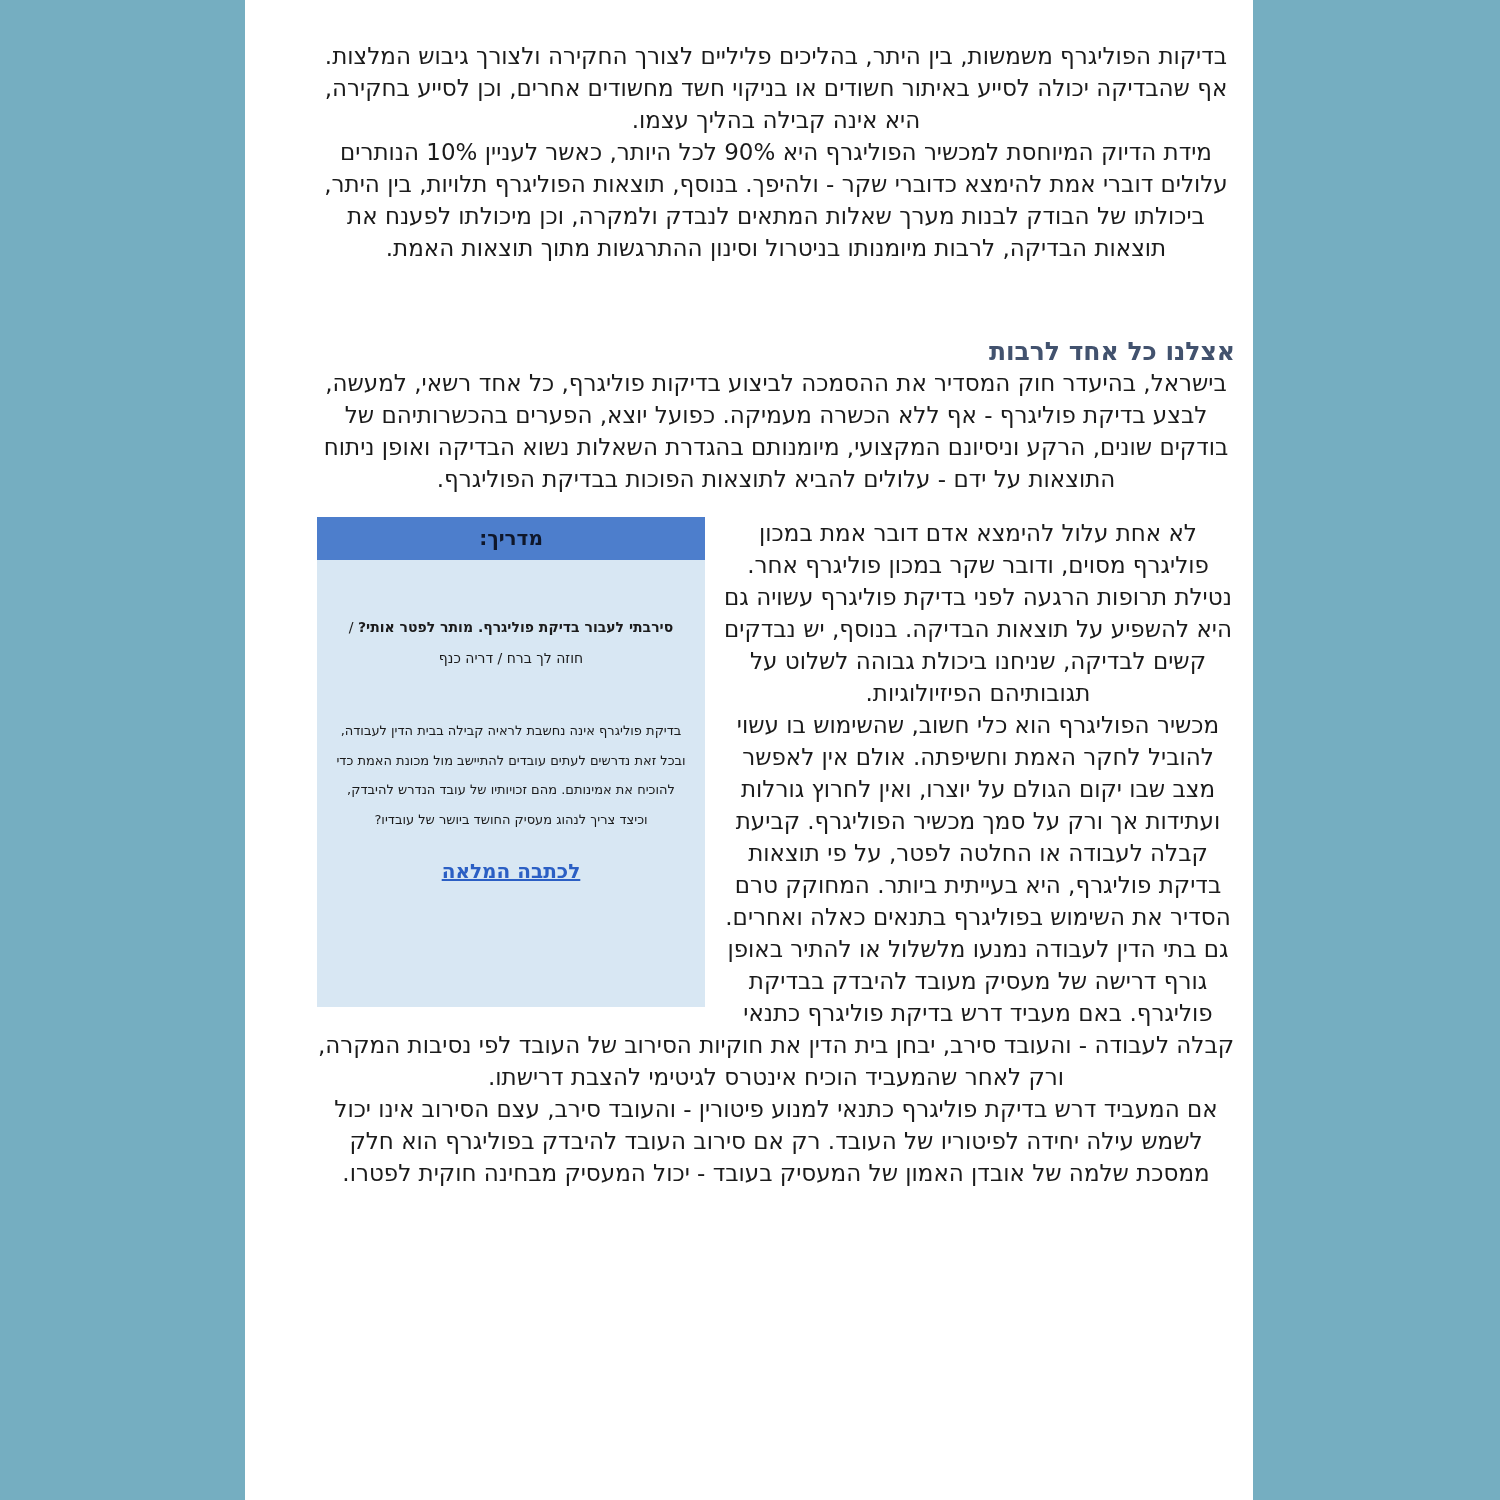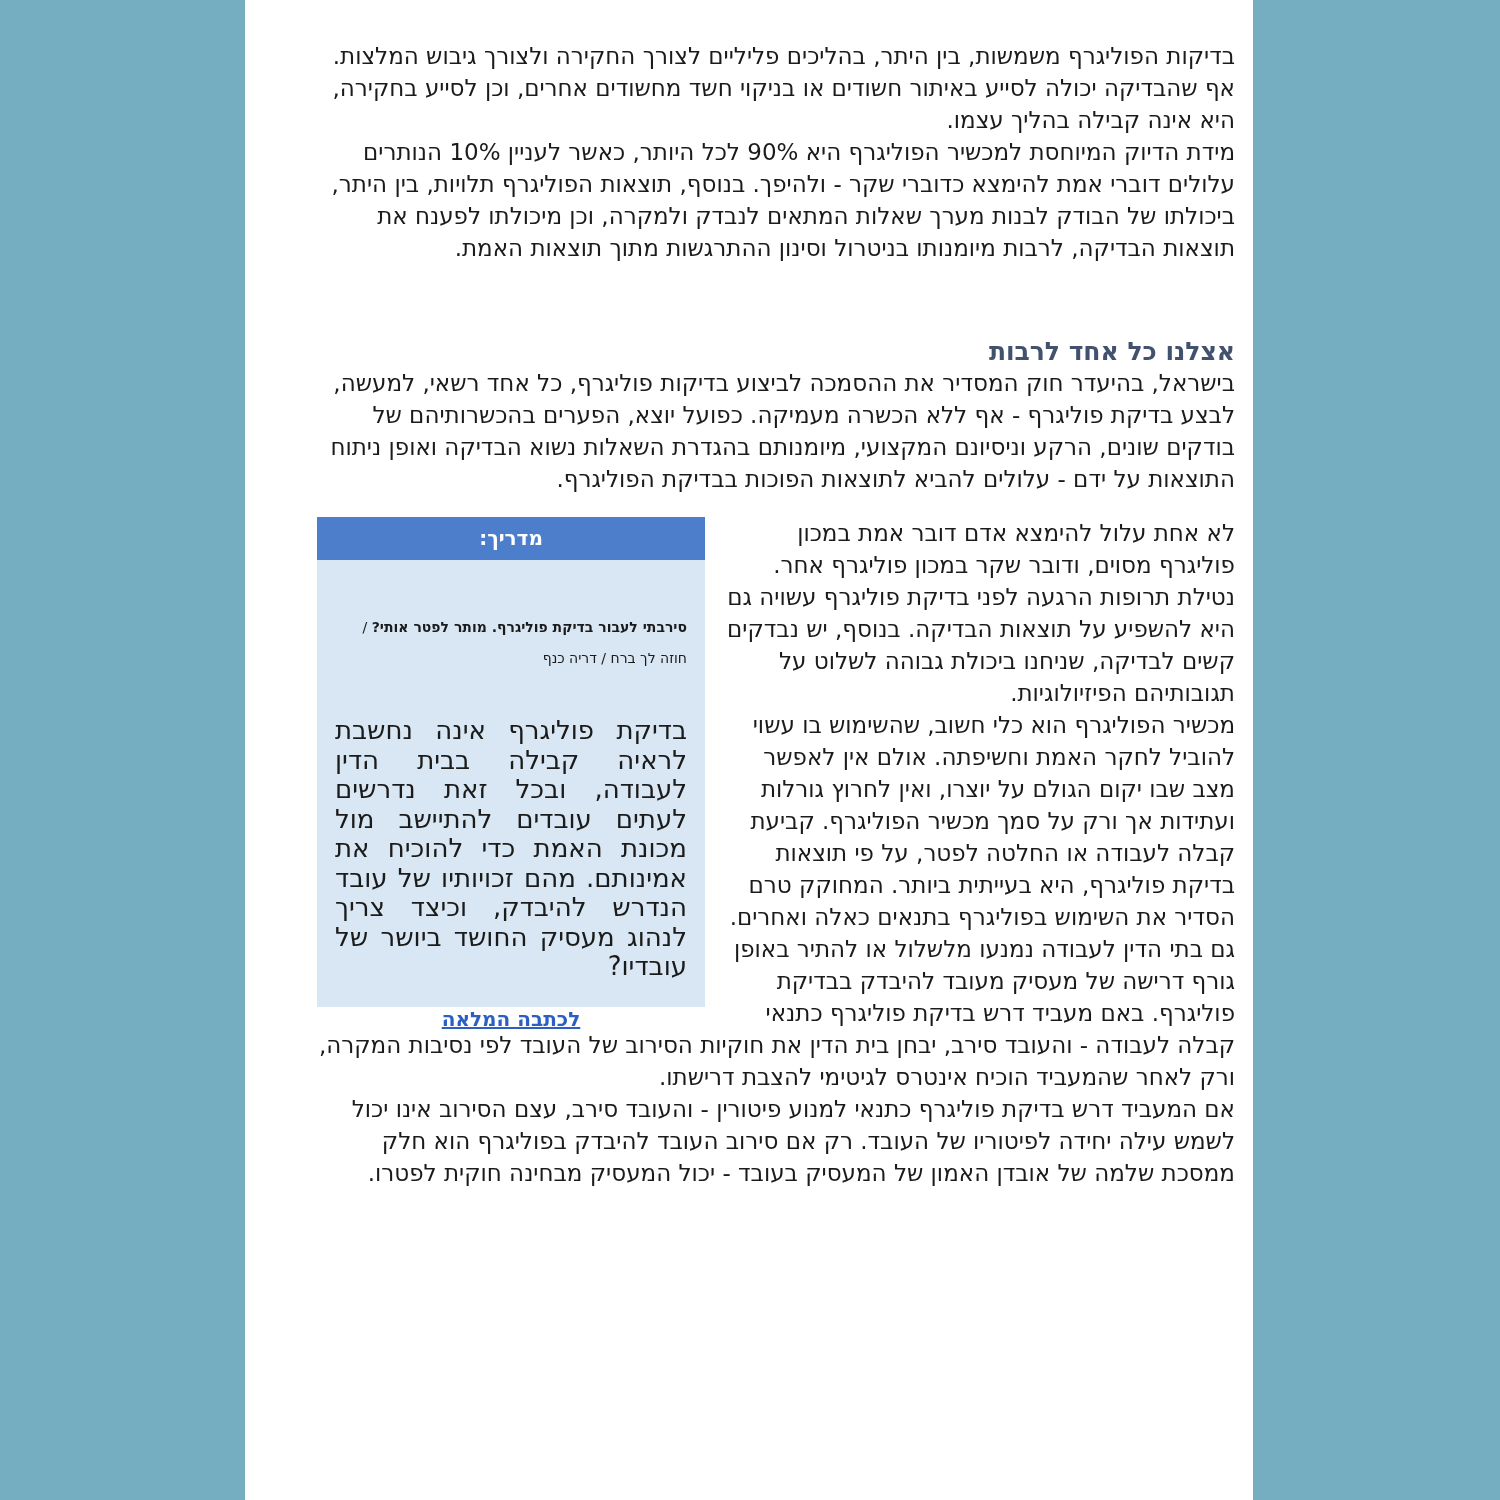--- a/index.html
+++ b/index.html
@@ -25,21 +25,21 @@
     box-sizing: border-box;
     padding: 40px 18px 0 72px;
   }
   .content {
     direction: rtl;
     color: #1b1b1b;
     font-size: 23px;
     line-height: 32px;
     text-align: right;
   }
-  .content p { margin: 0; }
+  .content p { margin: 0; text-align: center; }
   .p2 { margin-top: 52px; }
   .p3 { margin-top: 13px; }
   .section-heading {
     margin: 73px 0 0 0;
     font-size: 25px;
     font-weight: bold;
     color: #42526e;
     line-height: 30px;
   }
   .p4 { margin-top: 38px; }
@@ -48,40 +48,40 @@
     float: left;
     width: 388px;
     height: 490px;
     margin-right: 16px;
     box-sizing: border-box;
     background: #d8e7f3;
     direction: rtl;
   }
   .guide-box-header {
     background: #4d7ecc;
-    color: #ffffff;
+    color: #0f172a;
     font-weight: bold;
     font-size: 20px;
     text-align: center;
     height: 43px;
     line-height: 43px;
   }
   .guide-box-body {
     padding: 52px 18px 0 18px;
   }
   .guide-title {
     font-size: 14px;
     line-height: 31px;
     text-align: right;
     margin: 0;
   }
   .guide-title .bold { font-weight: bold; }
   .guide-teaser {
     margin-top: 42px !important;
-    font-size: 26px;
+    font-size: 13px;
     line-height: 29.5px;
     text-align: justify;
   }
   .guide-link-row {
     margin-top: 20px;
     text-align: center;
     font-weight: bold;
   }
   .guide-link {
     color: #2b5fc4;

